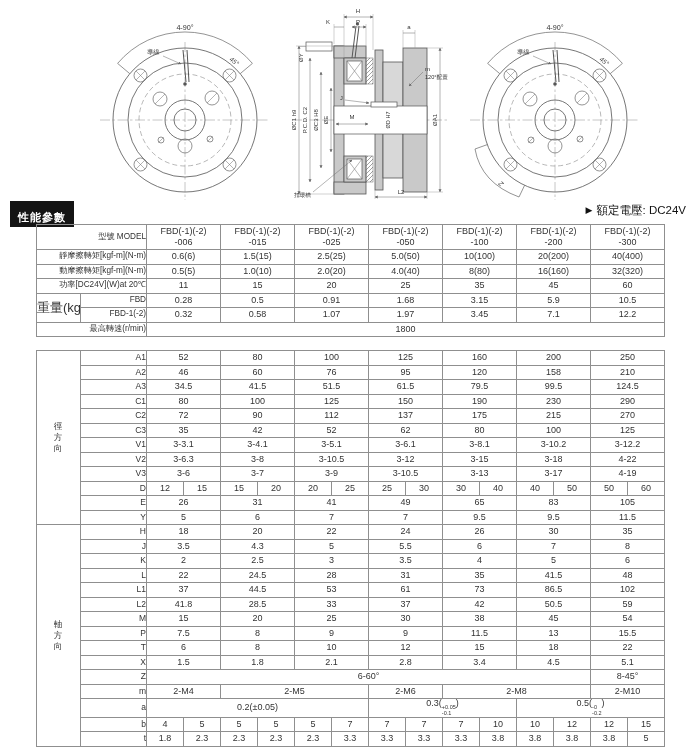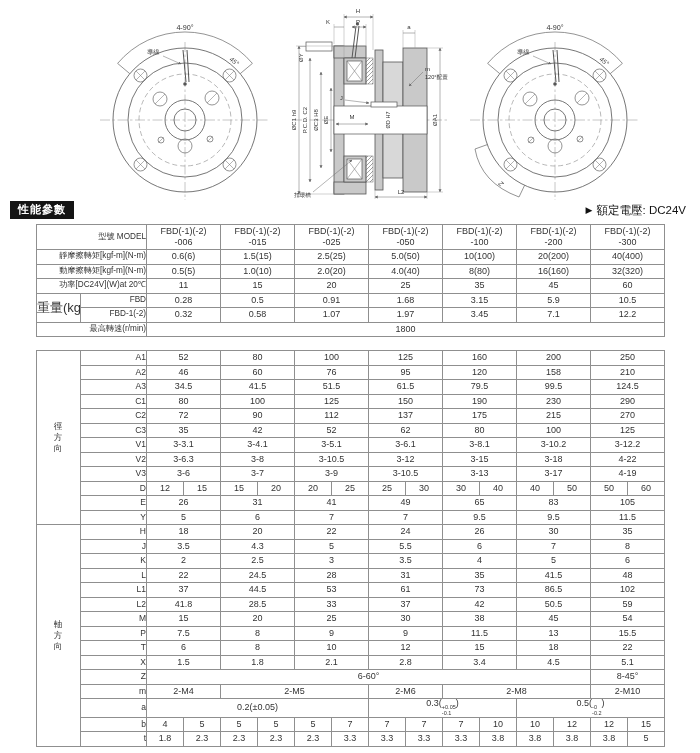--- a/index.html
+++ b/index.html
@@ -20,21 +20,21 @@
   .wire{fill:none;stroke:#555;stroke-width:1;}
   .dim{fill:none;stroke:#777;stroke-width:.55;}
   .ext{fill:none;stroke:#999;stroke-width:.45;}
   .t7{font-size:7.2px;fill:#333;}
   .t6{font-size:6.2px;fill:#333;}
   .t6i{font-size:6.5px;fill:#333;font-style:italic;}
   .t6m{font-size:6px;fill:#333;}
   .t6s{font-size:5.6px;fill:#333;}
   
   .badge{position:absolute;top:201px;left:10px;background:#141414;color:#fff;
-         font-size:11px;font-weight:bold;padding:1px 8px 2px;letter-spacing:1px;}
+         font-size:11px;font-weight:bold;padding:9px 8px 2px;letter-spacing:1px;}
   .volt{position:absolute;top:203px;right:14px;font-size:11.5px;color:#111;}
   .volt .arr{font-size:9px;vertical-align:1px;margin-right:4px;}
   
   .tables{position:absolute;left:36px;top:224px;width:628px;}
   table{border-collapse:collapse;table-layout:fixed;width:628px;}
   td{border:1px solid #8f8f8f;text-align:center;vertical-align:middle;padding:0;
      height:13.5px;line-height:1.05;font-size:9px;color:#333;overflow:hidden;white-space:nowrap;}
   .hdr{height:24px;font-size:9px;}
   .mh div{line-height:11px;}
   .lbl{font-size:8.2px;text-align:right;}

